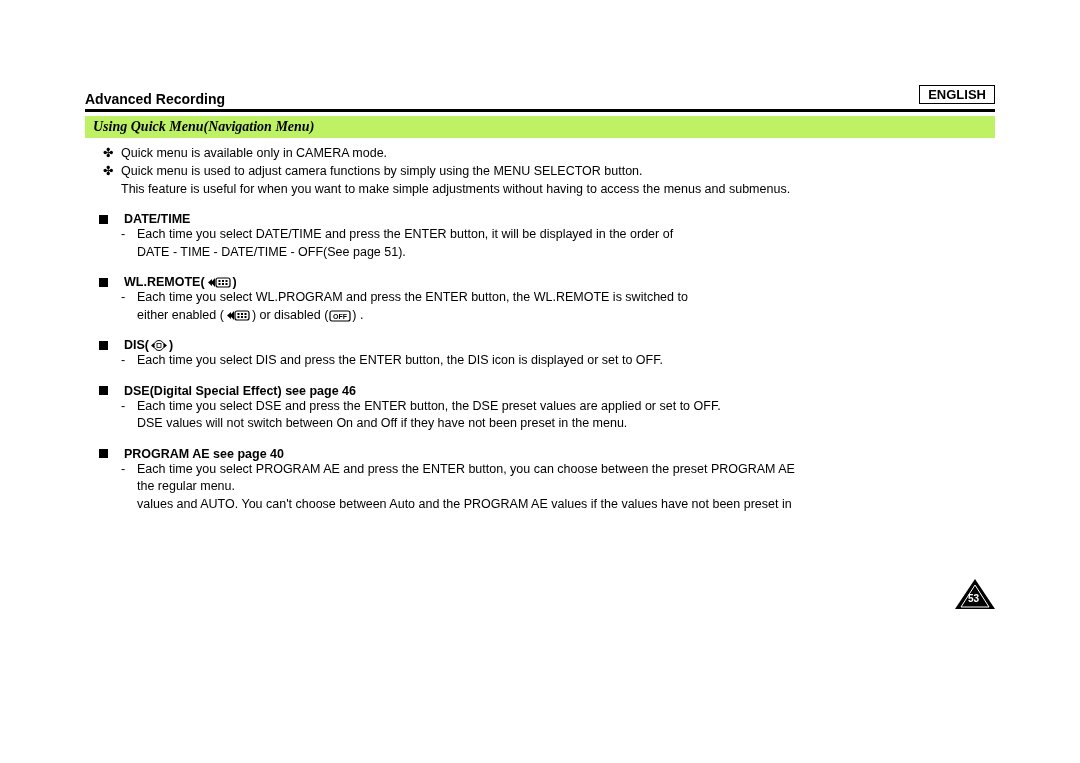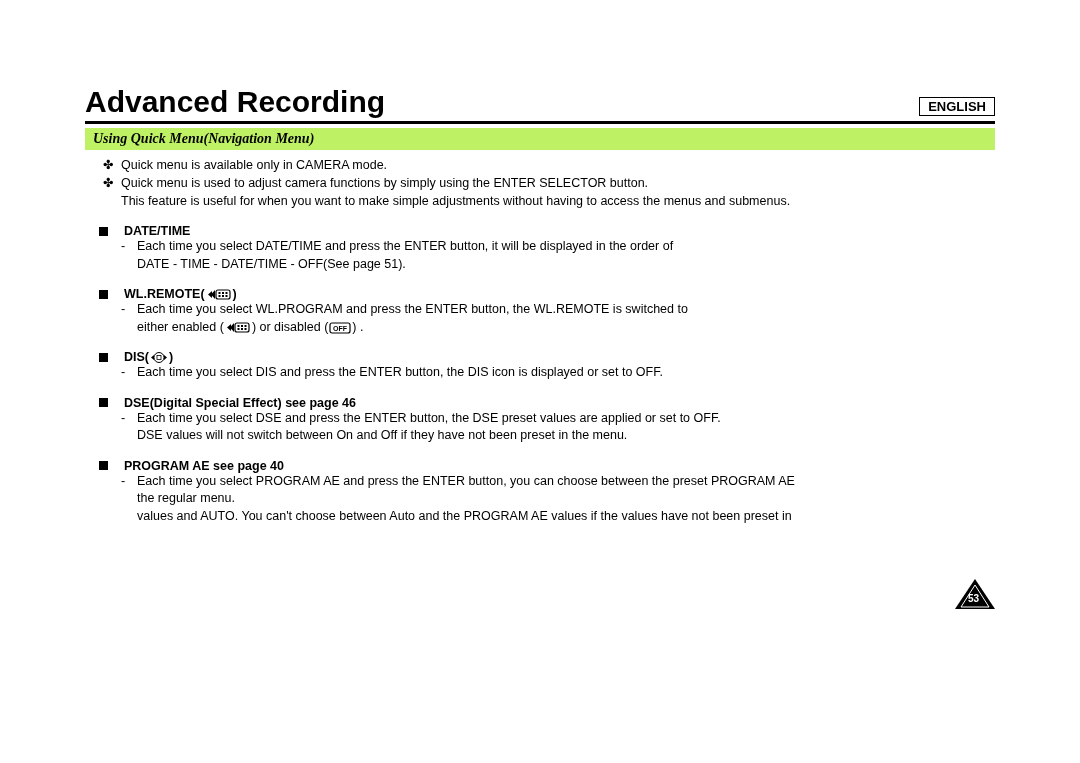--- a/index.html
+++ b/index.html
@@ -21,21 +21,21 @@
       width: 910px;
     }
     .header-row {
       display: flex;
       justify-content: space-between;
       align-items: flex-end;
       border-bottom: 3px solid #000;
       padding-bottom: 2px;
     }
     .title {
-      font-size: 30px;
+      font-size: 14px;
       font-weight: bold;
       color: #000;
     }
     .lang-box {
       border: 1.5px solid #000;
       padding: 1px 8px;
       font-size: 13px;
       font-weight: bold;
       margin-bottom: 3px;
     }
@@ -130,21 +130,21 @@
 
   <div class="subheading">Using Quick Menu(Navigation Menu)</div>
 
   <div class="intro">
     <div class="intro-row">
       <span class="intro-bullet">✤</span>
       <span>Quick menu is available only in CAMERA mode.</span>
     </div>
     <div class="intro-row">
       <span class="intro-bullet">✤</span>
-      <span>Quick menu is used to adjust camera functions by simply using the ENTER SELECTOR button.</span>
+      <span>Quick menu is used to adjust camera functions by simply using the MENU SELECTOR button.</span>
     </div>
     <div class="intro-row" style="margin-left:18px;">
       <span>This feature is useful for when you want to make simple adjustments without having to access the menus and submenus.</span>
     </div>
   </div>
 
   <div class="section">
     <div class="section-head">
       <span class="square-bullet"></span>
       <span>DATE/TIME</span>

